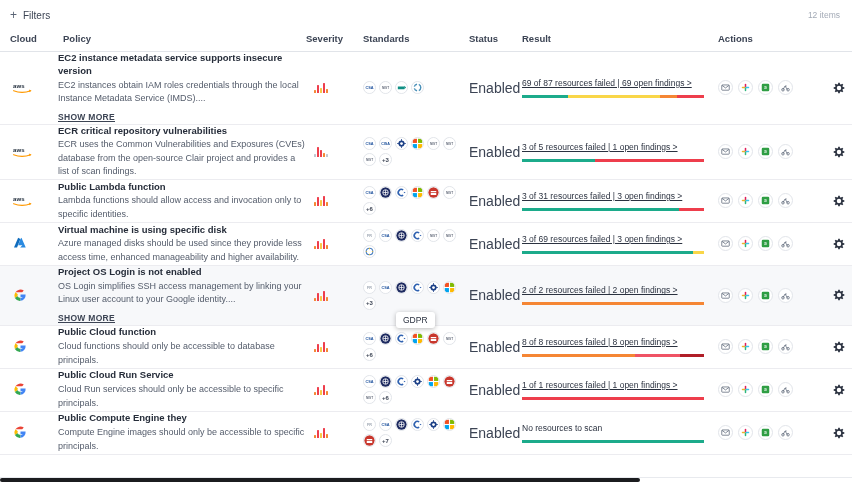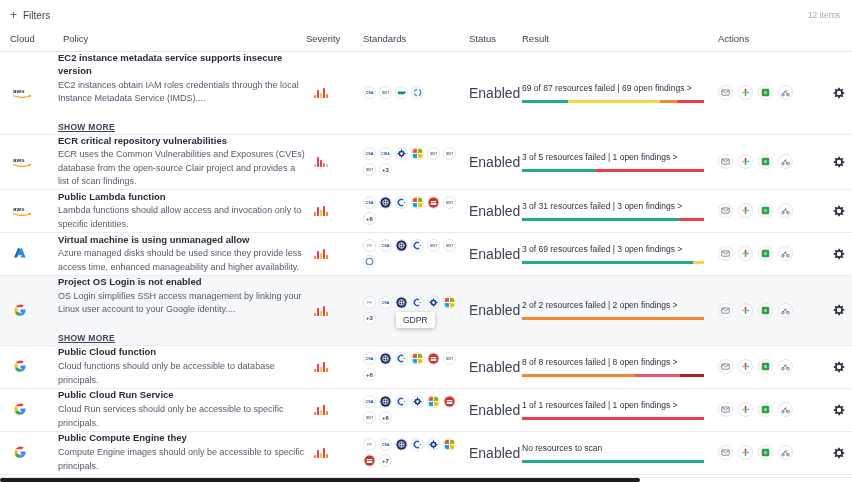--- a/index.html
+++ b/index.html
@@ -70,21 +70,21 @@
 
   
   .table { width: 100%; }
   .thead {
     display: flex;
     align-items: center;
     height: 22px;
     border-bottom: 1px solid #e1e4e9;
     padding: 0 10px 4px 8px;
     font-size: 9.5px;
-    font-weight: normal;
+    font-weight: bold;
     color: #3c4454;
   }
   .tbody { }
   .row {
     display: flex;
     align-items: center;
     border-bottom: 1px solid #ececf0;
     padding: 0 10px 0 8px;
     min-height: 43px;
     background: #fff;
@@ -110,21 +110,21 @@
   .p-title {
     font-size: 9.5px; font-weight: bold; color: #262d3a;
     line-height: 1.35;
   }
   .p-desc {
     font-size: 9px; color: #545c6b; line-height: 1.5;
     margin-top: 1px;
   }
   .show-more {
     display: inline-block;
-    margin-top: 16px;
+    margin-top: 6px;
     font-size: 8.5px; font-weight: bold;
     color: #3c4454;
     text-decoration: underline;
     cursor: pointer;
     letter-spacing: .3px;
   }
 
   
   .sev-wrap { display: flex; align-items: flex-end; gap: 1px; height: 11px; padding-left: 8px; }
   .sev-bar { width: 2px; border-radius: .5px; }
@@ -148,20 +148,21 @@
     font-size: 6px; font-weight: bold; color: #3c4454;
     flex: 0 0 auto;
   }
 
   
   .status-txt { font-size: 14px; color: #3c4454; }
 
   
   .res-link {
     font-size: 8.5px; color: #2b3240;
+    text-decoration: underline;
     cursor: pointer;
     white-space: nowrap;
   }
   .res-plain { font-size: 8.5px; color: #2b3240; white-space: nowrap; }
   .res-bar {
     margin-top: 7px;
     height: 3px;
     width: 182px;
     display: flex;
     overflow: hidden;
@@ -553,21 +554,21 @@
           </div>
         </div>
         <div class="row">
           <div class="c-cloud cloud-cell">
             <svg width="16" height="16" viewBox="0 0 24 24">
       <path d="M9.2 2.6 L3 17.4 L7.6 17.4 L12.6 4.6 Z" fill="#0f6cbd"></path>
       <path d="M12.6 4.6 L9.3 13.8 L15.6 13.8 L12.2 17.4 L20.6 17.4 L14.2 2.6 Z" fill="#2a8ae0"></path>
     </svg>
           </div>
           <div class="c-policy">
-            <div class="p-title">Virtual machine is using unmanaged allow</div>
+            <div class="p-title">Virtual machine is using specific disk</div>
             <div class="p-desc">Azure managed disks should be used since they provide less access time, enhanced manageability and higher availability.</div>
           </div>
           <div class="c-sev">
             <div class="sev-wrap">
               <span class="sev-bar" style="height:3px;background:#f58634"></span>
               <span class="sev-bar" style="height:8px;background:#ee3e4c"></span>
               <span class="sev-bar" style="height:6px;background:#f9c846"></span>
               <span class="sev-bar" style="height:10px;background:#ee3e4c"></span>
               <span class="sev-bar" style="height:4px;background:#f58634"></span>
             </div>

